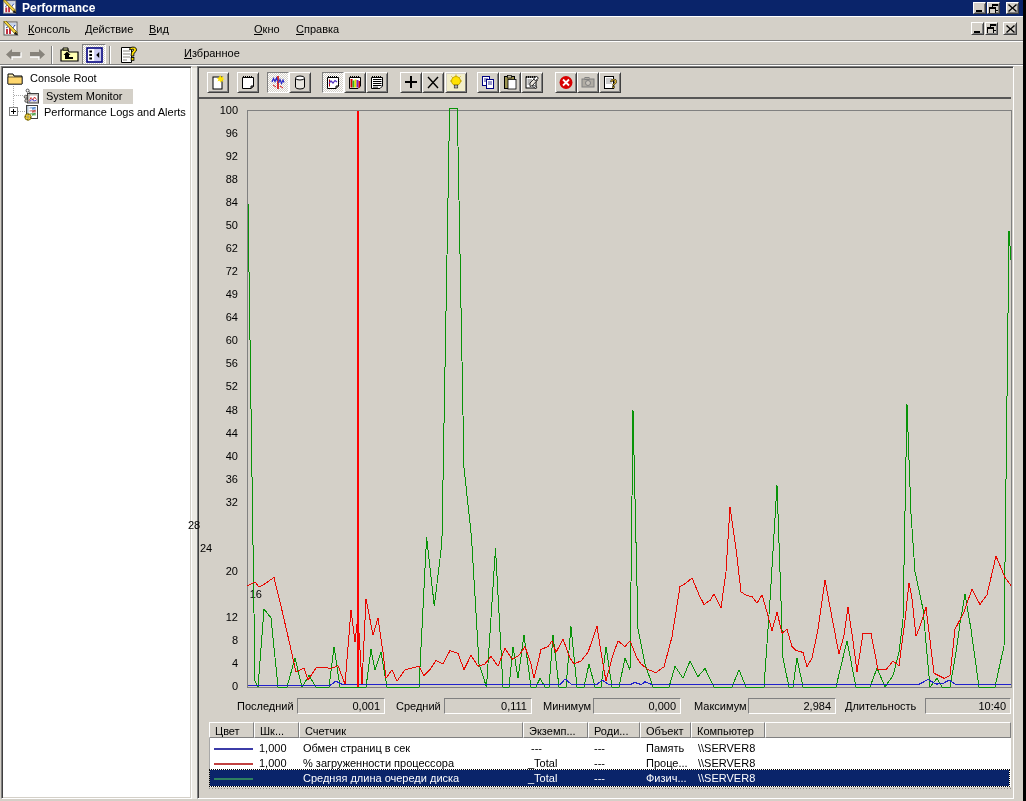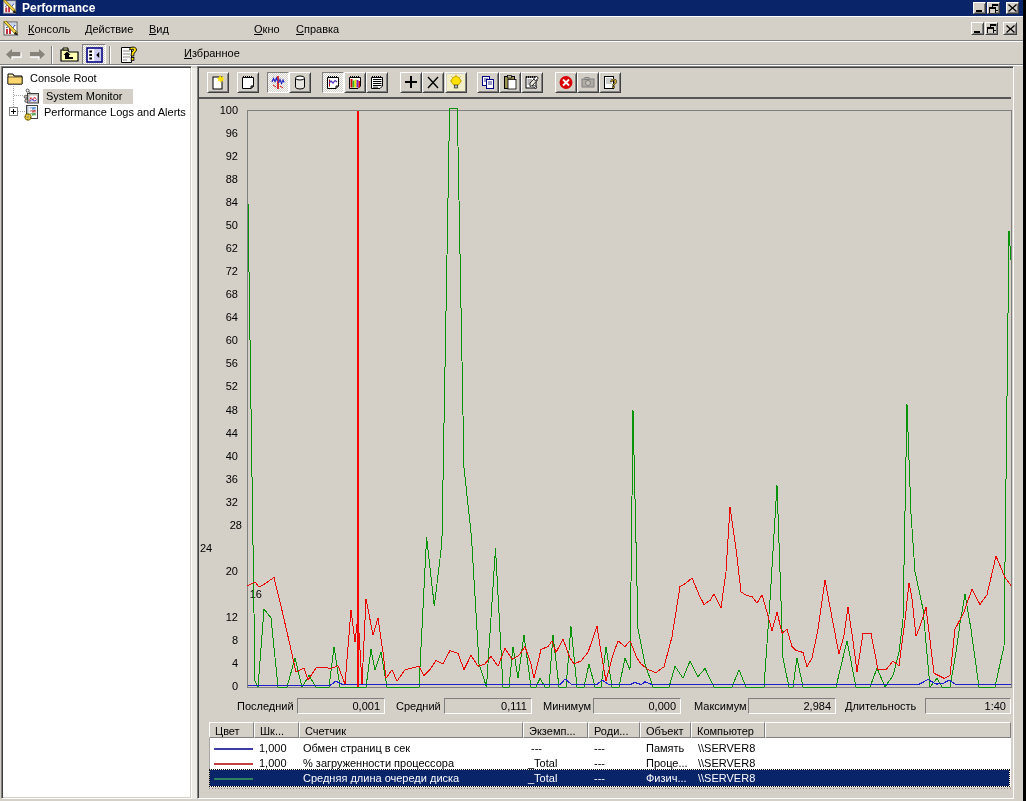--- a/index.html
+++ b/index.html
@@ -274,31 +274,31 @@
   <text x="8" y="14" font-family="Liberation Sans" font-size="12" font-weight="bold" fill="#f4c430" stroke="#000" stroke-width="0.5">?</text>
 </svg>
 <div class="abs" style="left:200px;top:104px;width:38px;text-align:right;">100</div>
 <div class="abs" style="left:200px;top:127px;width:38px;text-align:right;">96</div>
 <div class="abs" style="left:200px;top:150px;width:38px;text-align:right;">92</div>
 <div class="abs" style="left:200px;top:173px;width:38px;text-align:right;">88</div>
 <div class="abs" style="left:200px;top:196px;width:38px;text-align:right;">84</div>
 <div class="abs" style="left:200px;top:219px;width:38px;text-align:right;">50</div>
 <div class="abs" style="left:200px;top:242px;width:38px;text-align:right;">62</div>
 <div class="abs" style="left:200px;top:265px;width:38px;text-align:right;">72</div>
-<div class="abs" style="left:200px;top:288px;width:38px;text-align:right;">68</div>
+<div class="abs" style="left:200px;top:288px;width:38px;text-align:right;">49</div>
 <div class="abs" style="left:200px;top:311px;width:38px;text-align:right;">64</div>
 <div class="abs" style="left:200px;top:334px;width:38px;text-align:right;">60</div>
 <div class="abs" style="left:200px;top:357px;width:38px;text-align:right;">56</div>
 <div class="abs" style="left:200px;top:380px;width:38px;text-align:right;">52</div>
 <div class="abs" style="left:200px;top:404px;width:38px;text-align:right;">48</div>
 <div class="abs" style="left:200px;top:427px;width:38px;text-align:right;">44</div>
 <div class="abs" style="left:200px;top:450px;width:38px;text-align:right;">40</div>
 <div class="abs" style="left:200px;top:473px;width:38px;text-align:right;">36</div>
 <div class="abs" style="left:200px;top:496px;width:38px;text-align:right;">32</div>
-<div class="abs" style="left:204px;top:519px;width:38px;text-align:right;">28</div>
+<div class="abs" style="left:188px;top:519px;width:38px;text-align:left;">28</div>
 <div class="abs" style="left:200px;top:542px;width:38px;text-align:left;">24</div>
 <div class="abs" style="left:200px;top:565px;width:38px;text-align:right;">20</div>
 <div class="abs" style="left:200px;top:588px;width:38px;text-align:right;margin-left:24px;">16</div>
 <div class="abs" style="left:200px;top:611px;width:38px;text-align:right;">12</div>
 <div class="abs" style="left:200px;top:634px;width:38px;text-align:right;">8</div>
 <div class="abs" style="left:200px;top:657px;width:38px;text-align:right;">4</div>
 <div class="abs" style="left:200px;top:680px;width:38px;text-align:right;">0</div>
 
 <div class="abs" style="left:247px;top:110px;width:765px;height:578px;border:1px solid #808080;"></div>
 <svg id="plot" class="abs" width="766" height="576" viewBox="0 0 766 576" style="left:244px;top:111px;overflow:visible;" shape-rendering="crispEdges">
@@ -310,21 +310,21 @@
 
 <div class="abs" style="left:237px;top:700px;">Последний</div>
 <div class="abs sunken1" style="left:297px;top:698px;width:88px;height:16px;text-align:right;padding:1px 4px 0 0;">0,001</div>
 <div class="abs" style="left:396px;top:700px;">Средний</div>
 <div class="abs sunken1" style="left:444px;top:698px;width:88px;height:16px;text-align:right;padding:1px 4px 0 0;">0,111</div>
 <div class="abs" style="left:543px;top:700px;">Минимум</div>
 <div class="abs sunken1" style="left:593px;top:698px;width:88px;height:16px;text-align:right;padding:1px 4px 0 0;">0,000</div>
 <div class="abs" style="left:694px;top:700px;">Максимум</div>
 <div class="abs sunken1" style="left:748px;top:698px;width:88px;height:16px;text-align:right;padding:1px 4px 0 0;">2,984</div>
 <div class="abs" style="left:845px;top:700px;">Длительность</div>
-<div class="abs sunken1" style="left:925px;top:698px;width:86px;height:16px;text-align:right;padding:1px 4px 0 0;">1:40</div>
+<div class="abs sunken1" style="left:925px;top:698px;width:86px;height:16px;text-align:right;padding:1px 4px 0 0;">10:40</div>
 
 <div class="abs" style="left:209px;top:738px;width:802px;height:49px;background:#fff;border-left:1px solid #a8a8a8;"></div>
 <div class="abs" style="left:209px;top:788px;width:802px;height:1px;background-image:repeating-linear-gradient(90deg,#909090 0 1px,#d4d0c8 1px 3px);"></div>
 <div class="hdrcell" style="left:209px;top:722px;width:45px;">Цвет</div>
 <div class="hdrcell" style="left:254px;top:722px;width:45px;">Шк...</div>
 <div class="hdrcell" style="left:299px;top:722px;width:224px;">Счетчик</div>
 <div class="hdrcell" style="left:523px;top:722px;width:65px;">Экземп...</div>
 <div class="hdrcell" style="left:588px;top:722px;width:52px;">Роди...</div>
 <div class="hdrcell" style="left:640px;top:722px;width:51px;">Объект</div>
 <div class="hdrcell" style="left:691px;top:722px;width:74px;">Компьютер</div>

